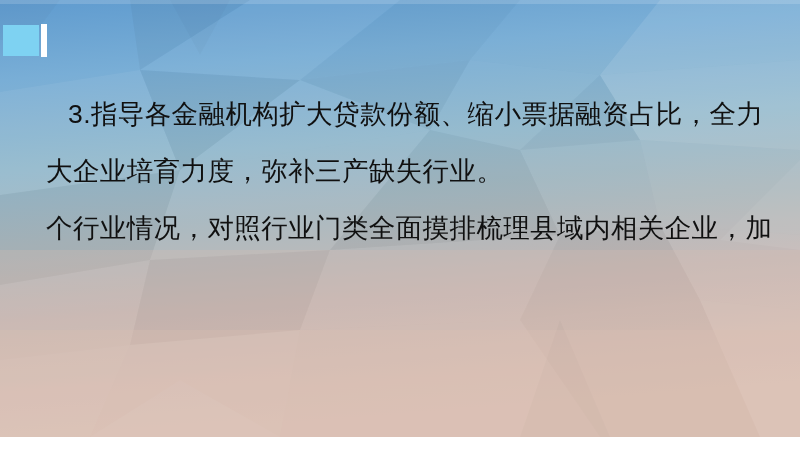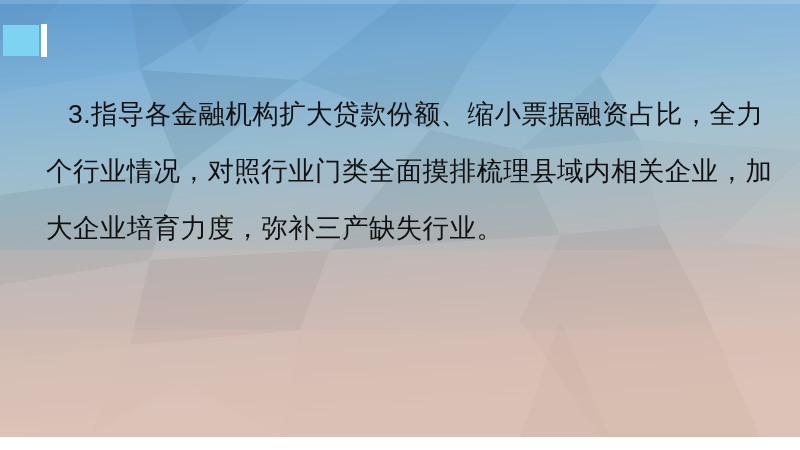--- a/index.html
+++ b/index.html
@@ -173,17 +173,17 @@
 
   <div id="bottom-strip"></div>
 
   <div id="deco">
     <div id="deco-block"></div>
     <div id="deco-bar"></div>
   </div>
 
   <div id="body-text">
     <span class="para-line line-1">3.指导各金融机构扩大贷款份额、缩小票据融资占比，全力</span>
+    <span class="para-line line-4">大企业培育力度，弥补三产缺失行业。</span>
     <span class="para-line line-3">个行业情况，对照行业门类全面摸排梳理县域内相关企业，加</span>
-    <span class="para-line line-4">大企业培育力度，弥补三产缺失行业。</span>
   </div>
 
 </div>
 
 </body></html>

